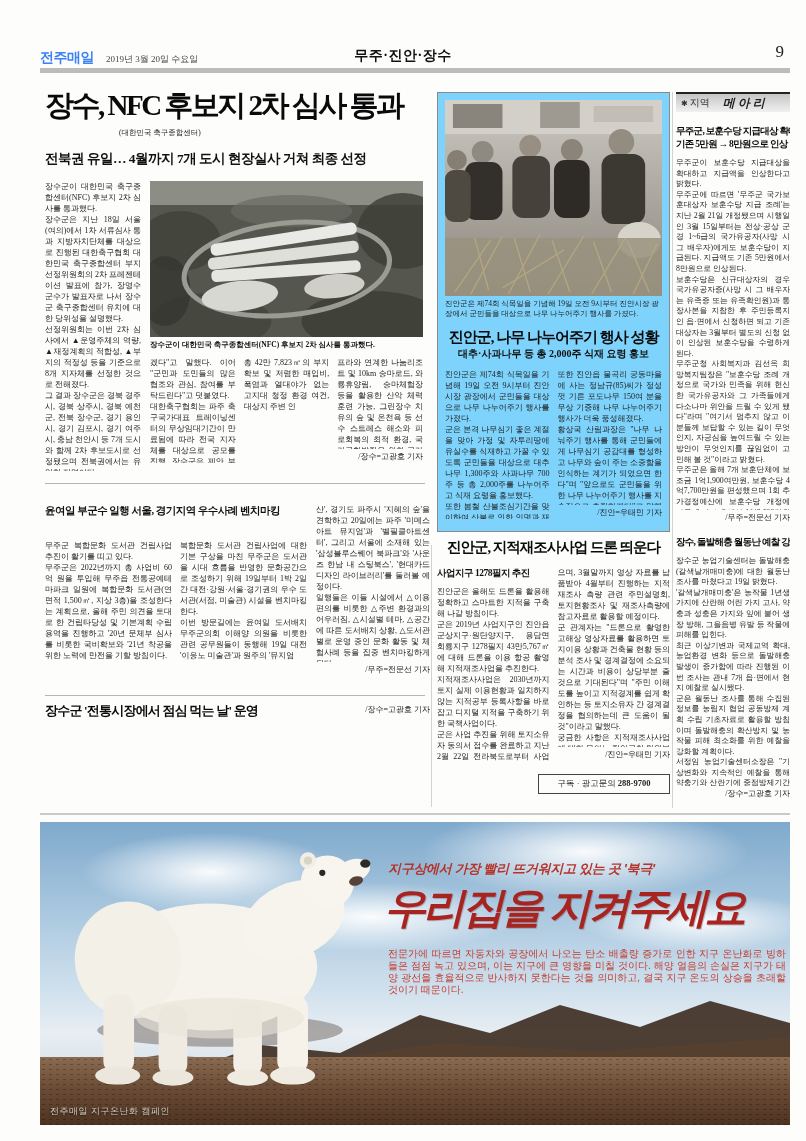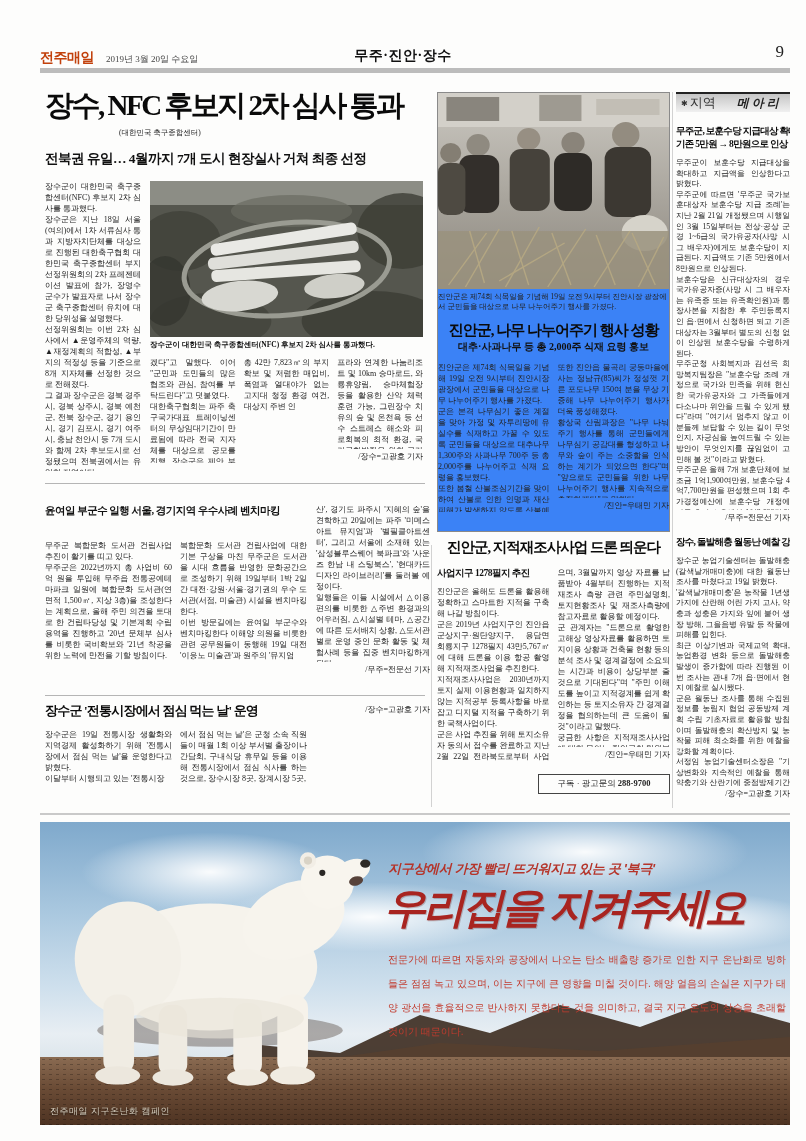--- a/index.html
+++ b/index.html
@@ -2,21 +2,21 @@
 <html><head>
 <meta charset="utf-8">
 <style>
   * { margin:0; padding:0; box-sizing:border-box; }
   html,body { background:#ffffff; }
   body { font-family:"Liberation Serif","DejaVu Serif",serif; }
   .page { position:relative; width:806px; height:1141px; background:#fdfdfc; overflow:hidden; margin:0 auto; }
 
   
   .mh-left { position:absolute; left:40px; top:48px; white-space:nowrap; }
-  .mh-paper { font-size:14px; font-weight:900; letter-spacing:-0.5px; color:#c2410c; }
+  .mh-paper { font-size:14px; font-weight:900; letter-spacing:-0.5px; color:#3b82f6; }
   .mh-date { font-size:9px; color:#444; margin-left:12px; }
   .mh-center { position:absolute; left:0; top:47px; width:100%; text-align:center;
                font-size:14px; font-weight:900; letter-spacing:0.5px; color:#111; }
   .mh-page { position:absolute; right:22px; top:42px; font-size:17px; color:#222; }
   .mh-rule { position:absolute; left:40px; top:68px; width:750px; height:5px; background:#bcbcbc; }
 
   
   .jtext { font-size:8px; line-height:11px; text-align:justify; white-space:pre-line; color:#222; }
   .clamp { overflow:hidden; }
   .byline { display:block; text-align:right; font-size:8px; color:#222; margin-top:2px; }
@@ -30,33 +30,33 @@
   .nfc-sub { font-size:13.5px; font-weight:bold; letter-spacing:-0.5px; margin-top:12px; color:#111; }
   .nfc-body { margin-top:13px; display:flex; height:290px; overflow:hidden; }
   .nfc-col1 { width:96px; flex:none; }
   .nfc-right { flex:1; margin-left:9px; display:flex; flex-direction:column; }
   .nfc-photo { width:100%; height:156px; display:block; }
   .photo-caption { font-size:7.5px; font-weight:bold; line-height:9.5px; margin-top:3px; color:#111; }
   .nfc-cols { display:flex; gap:8px; margin-top:7px; flex:1; }
 
   
   .treebox { position:absolute; left:437px; top:92px; width:233px; height:440px;
-             border:1px solid #8a8a8a; background:#3b82f6; overflow:hidden; }
+             border:1px solid #8a8a8a; padding:7px; background:#7dd3fc; overflow:hidden; }
   .tree-photo { width:100%; height:196px; display:block; }
   .tree-caption { font-size:7.5px; line-height:9.5px; margin-top:3px; height:20px; overflow:hidden; color:#222; }
   .tree-headline { font-size:15px; font-weight:900; letter-spacing:-1px; text-align:center; margin-top:9px; color:#0a0a0a; white-space:nowrap; }
   .tree-sub { font-size:10px; font-weight:bold; text-align:center; color:#111; }
   .tree-cols { margin-top:8px; }
 
   
   .echo { position:absolute; left:676px; top:92px; width:114px; height:716px; overflow:hidden; }
   .echo-head { border-top:2.5px solid #222; background:linear-gradient(180deg,#c6c6c6,#f0f0f0);
                height:20px; display:flex; align-items:center; padding:0 5px; }
   .echo-star { font-size:8px; margin-right:2px; color:#333; }
-  .echo-prefix { font-size:13px; color:#333; margin-right:21px; }
+  .echo-prefix { font-size:10px; color:#333; margin-right:13px; }
   .echo-title { font-size:12px; font-style:italic; font-weight:bold; letter-spacing:3px; color:#222; }
   .echo-item { margin-top:13px; }
   .echo-h { font-size:9.5px; font-weight:900; letter-spacing:-0.7px; line-height:13px; color:#0a0a0a; white-space:nowrap; }
   .echo-body { margin-top:7px; font-size:7.8px; line-height:10.6px; }
 
   
   .hrule { position:absolute; height:1px; background:#b5b5b5; }
   .vrule { position:absolute; width:1px; background:#d2d2d2; }
 
   
@@ -93,21 +93,21 @@
   .ad-ground { position:absolute; left:0; bottom:0; width:100%; height:68px;
                background:linear-gradient(180deg,#8a6b52 0%,#6b4c36 45%,#4e3322 100%); }
   .ad-ground::after { content:""; position:absolute; inset:0;
                background-image:radial-gradient(rgba(0,0,0,0.25) 1px, transparent 1.4px);
                background-size:7px 5px; }
   .ad-bear { position:absolute; left:25px; top:14px; width:310px; height:266px; }
   .ad-tagline { position:absolute; left:348px; top:38px; font-size:13px; font-weight:bold; font-style:italic;
                 color:#b5342a; letter-spacing:-0.3px; white-space:nowrap; }
   .ad-title { position:absolute; left:344px; top:58px; font-size:42px; font-weight:900; font-style:italic;
               color:#a82420; letter-spacing:-3px; white-space:nowrap; text-shadow:1px 1px 0 rgba(90,20,15,0.25); }
-  .ad-body { position:absolute; left:348px; top:126px; width:398px; font-size:10px; line-height:24px;
+  .ad-body { position:absolute; left:348px; top:126px; width:398px; font-size:10px; line-height:12px;
              color:#c23b2e; text-align:justify; }
   .ad-caption { position:absolute; left:10px; bottom:7px; font-size:9px; color:#d9d2c2;
                 text-shadow:0 1px 2px rgba(0,0,0,0.7); letter-spacing:0.5px; }
 </style>
 </head>
 <body>
 
 <div class="page">
 
   <div class="mh-left">
@@ -261,45 +261,36 @@
     <div class="split-row">
       <div class="split-left">
         <div class="lib-sub">윤여일 부군수 일행 서울, 경기지역 우수사례 벤치마킹</div>
         <div class="cols lib-cols">
           <div class="col">
               <div class="jtext clamp" style="height:128px;">무주군 복합문화 도서관 건립사업 추진이 활기를 띠고 있다.
 무주군은 2022년까지 총 사업비 60억 원을 투입해 무주읍 전통공예테마파크 일원에 복합문화 도서관(연면적 1,500㎡, 지상 3층)을 조성한다는 계획으로, 올해 주민 의견을 토대로 한 건립타당성 및 기본계획 수립 용역을 진행하고 '20년 문체부 심사를 비롯한 국비확보와 '21년 착공을 위한 노력에 만전을 기할 방침이다.</div>
             </div>
           <div class="col">
               <div class="jtext clamp" style="height:128px;">복합문화 도서관 건립사업에 대한 기본 구상을 마친 무주군은 도서관을 시대 흐름을 반영한 문화공간으로 조성하기 위해 19일부터 1박 2일간 대전·강원·서울·경기권의 우수 도서관(서점, 미술관) 시설을 벤치마킹한다.
-이번 방문길에는 윤여일 부군수와 벤치마킹한다 이해양 의원을 비롯한 관련 공무원들이 동행해 19일 대전 '이응노 미술관'과 원주의 '뮤지엄</div>
+이번 방문길에는 윤여일 도서배치 무주군의회 이해양 의원을 비롯한 관련 공무원들이 동행해 19일 대전 '이응노 미술관'과 원주의 '뮤지엄</div>
             </div>
         </div>
       </div>
       <div class="split-right">
         <div class="jtext clamp" style="height:158px;">산', 경기도 파주시 '지혜의 숲'을 견학하고 20일에는 파주 '미메스 아트 뮤지엄'과 '벨필클아트센터', 그리고 서울에 소재해 있는 '삼성블루스퀘어 북파크'와 '사운즈 한남 내 스팅북스', '현대카드 디자인 라이브러리'를 둘러볼 예정이다.
 일행들은 이들 시설에서 △이용편의를 비롯한 △주변 환경과의 어우러짐, △시설별 테마, △공간에 따른 도서배치 상황, △도서관 별로 운영 중인 문화 활동 및 체험사례 등을 집중 벤치마킹하게 된다.</div>
         <span class="byline">/무주=전문선 기자</span>
       </div>
     </div>
   </div>
 
   <div class="mkt">
     <div class="split-row" style="margin-top:0;">
       <div class="split-left">
         <div class="mkt-headline">장수군 '전통시장에서 점심 먹는 날' 운영</div>
-        <div class="cols mkt-cols">
-          <div class="col">
-              <div class="jtext clamp" style="height:70px;">장수군은 19일 전통시장 생활화와 지역경제 활성화하기 위해 '전통시장에서 점심 먹는 날'을 운영한다고 밝혔다.
-이달부터 시행되고 있는 '전통시장</div>
-            </div>
-          <div class="col">
-              <div class="jtext clamp" style="height:70px;">에서 점심 먹는 날'은 군청 소속 직원들이 매월 1회 이상 부서별 출장이나 간담회, 구내식당 휴무일 등을 이용해 전통시장에서 점심 식사를 하는 것으로, 장수시장 8곳, 장계시장 5곳,</div>
-            </div>
-        </div>
       </div>
       <div class="split-right">
         <span class="byline">/장수=고광호 기자</span>
       </div>
     </div>
   </div>
 
   <div class="drone">
     <div class="drone-headline">진안군, 지적재조사사업 드론 띄운다</div>
     <div class="cols drone-cols">

